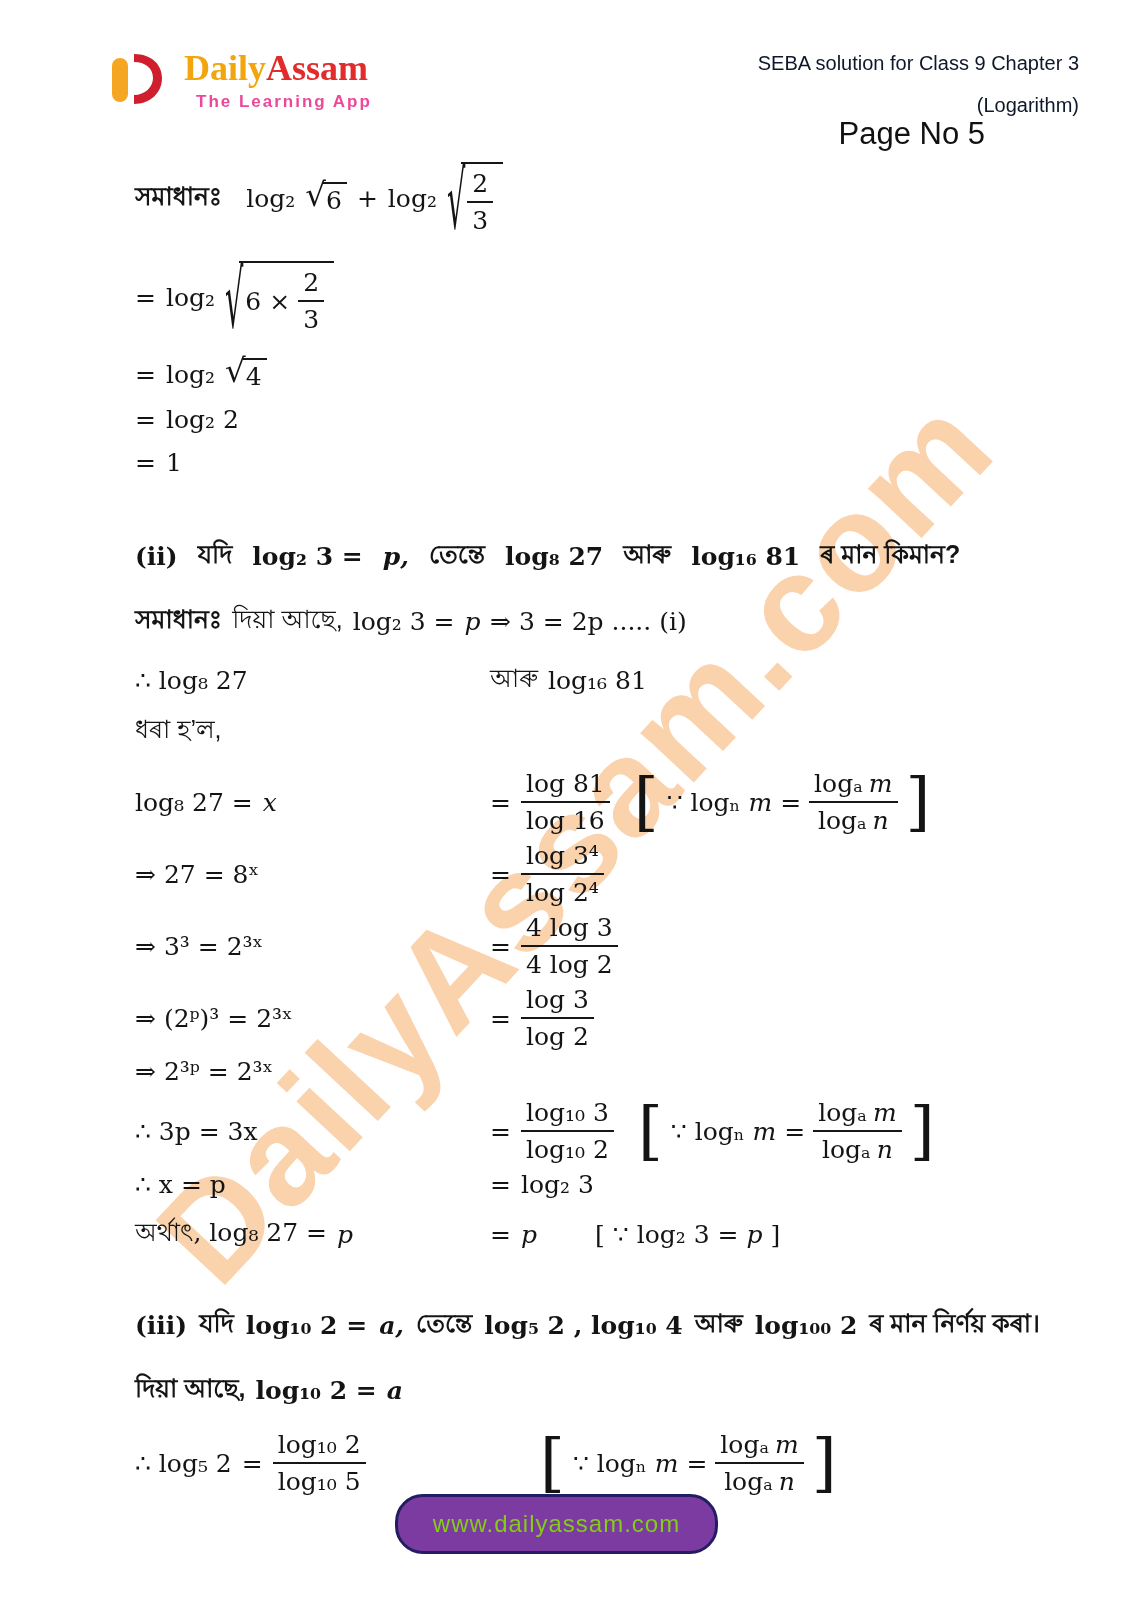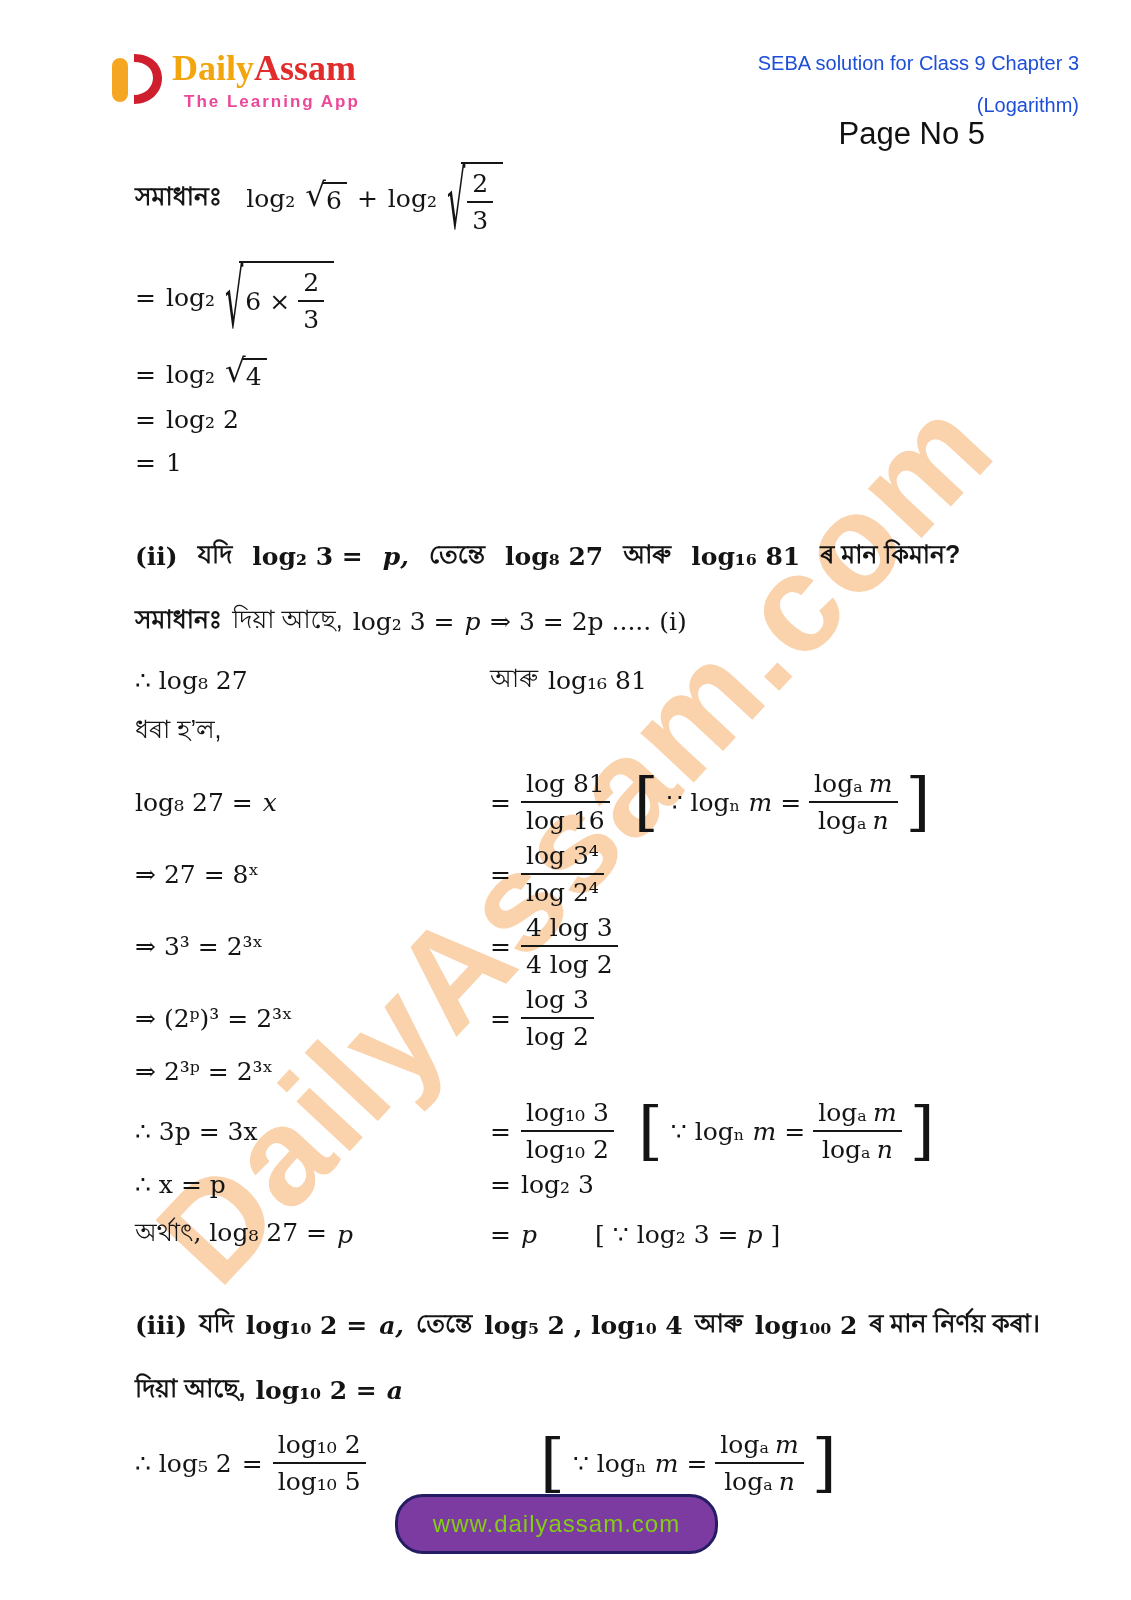--- a/index.html
+++ b/index.html
@@ -5,27 +5,27 @@
   html,body{margin:0;padding:0;background:#ffffff;}
   .page{position:relative;width:1131px;height:1600px;background:#fff;overflow:hidden;
         font-family:"Liberation Sans",sans-serif;color:#141414;}
   
   .watermark{position:absolute;top:840px;left:575px;z-index:0;
              transform:translate(-50%,-50%) rotate(-47deg);
              font-family:"Liberation Sans",sans-serif;font-weight:bold;
              font-size:138px;letter-spacing:3px;color:#fad2ac;white-space:nowrap;}
   
   .logo{position:absolute;top:50px;left:110px;display:flex;align-items:flex-start;z-index:2;}
-  .logo-text{margin-left:6px;}
+  .logo-text{margin-left:18px;}
   .logo-title{font-family:"Liberation Serif","DejaVu Serif",serif;font-weight:bold;font-size:36px;line-height:1;}
   .logo-daily{color:#f2a50c;}
   .logo-assam{color:#e22b2b;}
   .logo-tagline{font-size:17px;font-weight:bold;color:#ec4899;letter-spacing:2px;margin:6px 0 0 12px;}
   .header-right{position:absolute;top:42px;right:52px;text-align:right;z-index:2;
-                font-size:20px;line-height:2.1;color:#1d4ed8;}
+                font-size:20px;line-height:2.1;color:#0f172a;}
   .page-no{position:absolute;top:116px;right:146px;font-size:31px;color:#111;z-index:2;}
   
   .content{position:absolute;top:162px;left:135px;right:60px;z-index:1;font-size:25px;}
   .m{font-family:"DejaVu Serif","Liberation Serif",serif;}
   .it{font-style:italic;}
   .b{font-weight:bold;}
   .bn{font-family:"Liberation Sans",sans-serif;}
   .eqline{display:flex;align-items:center;gap:10px;}
   
   .frac{display:inline-block;vertical-align:middle;text-align:center;

